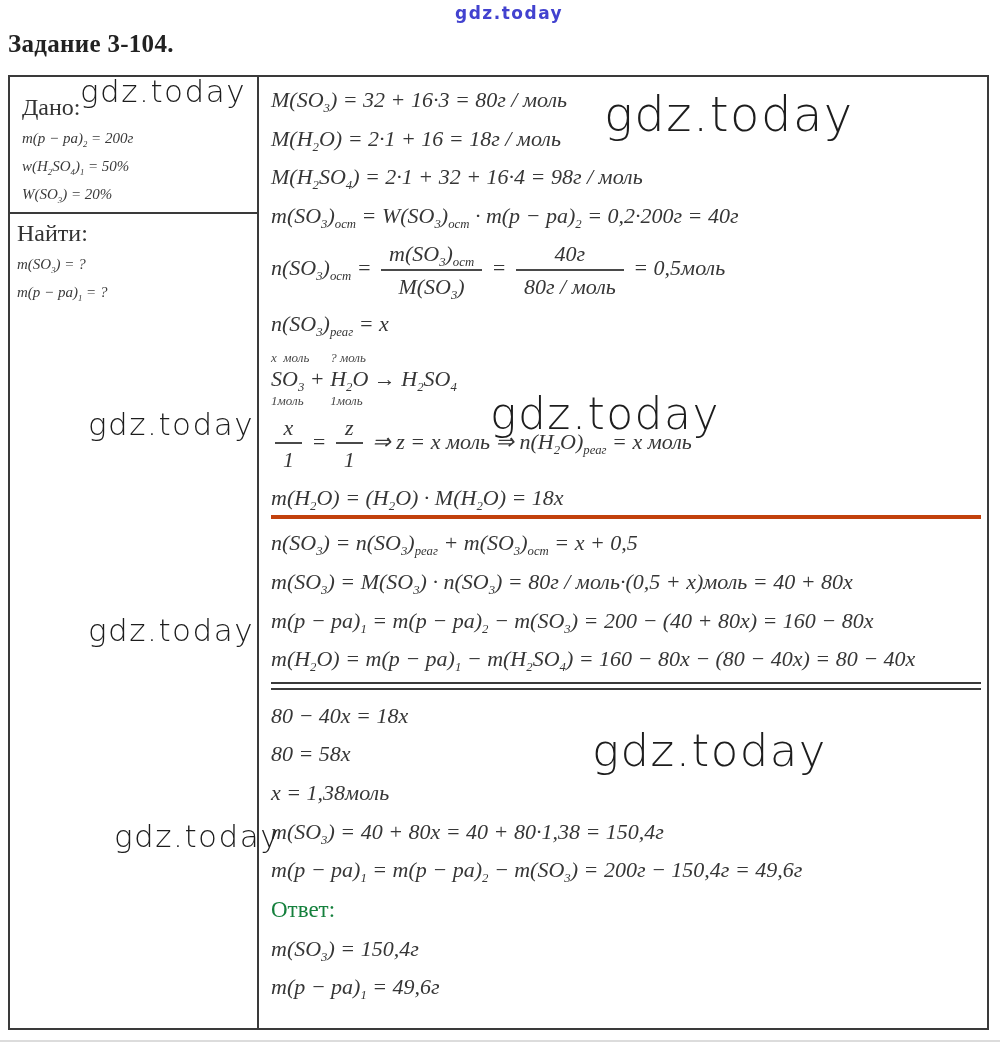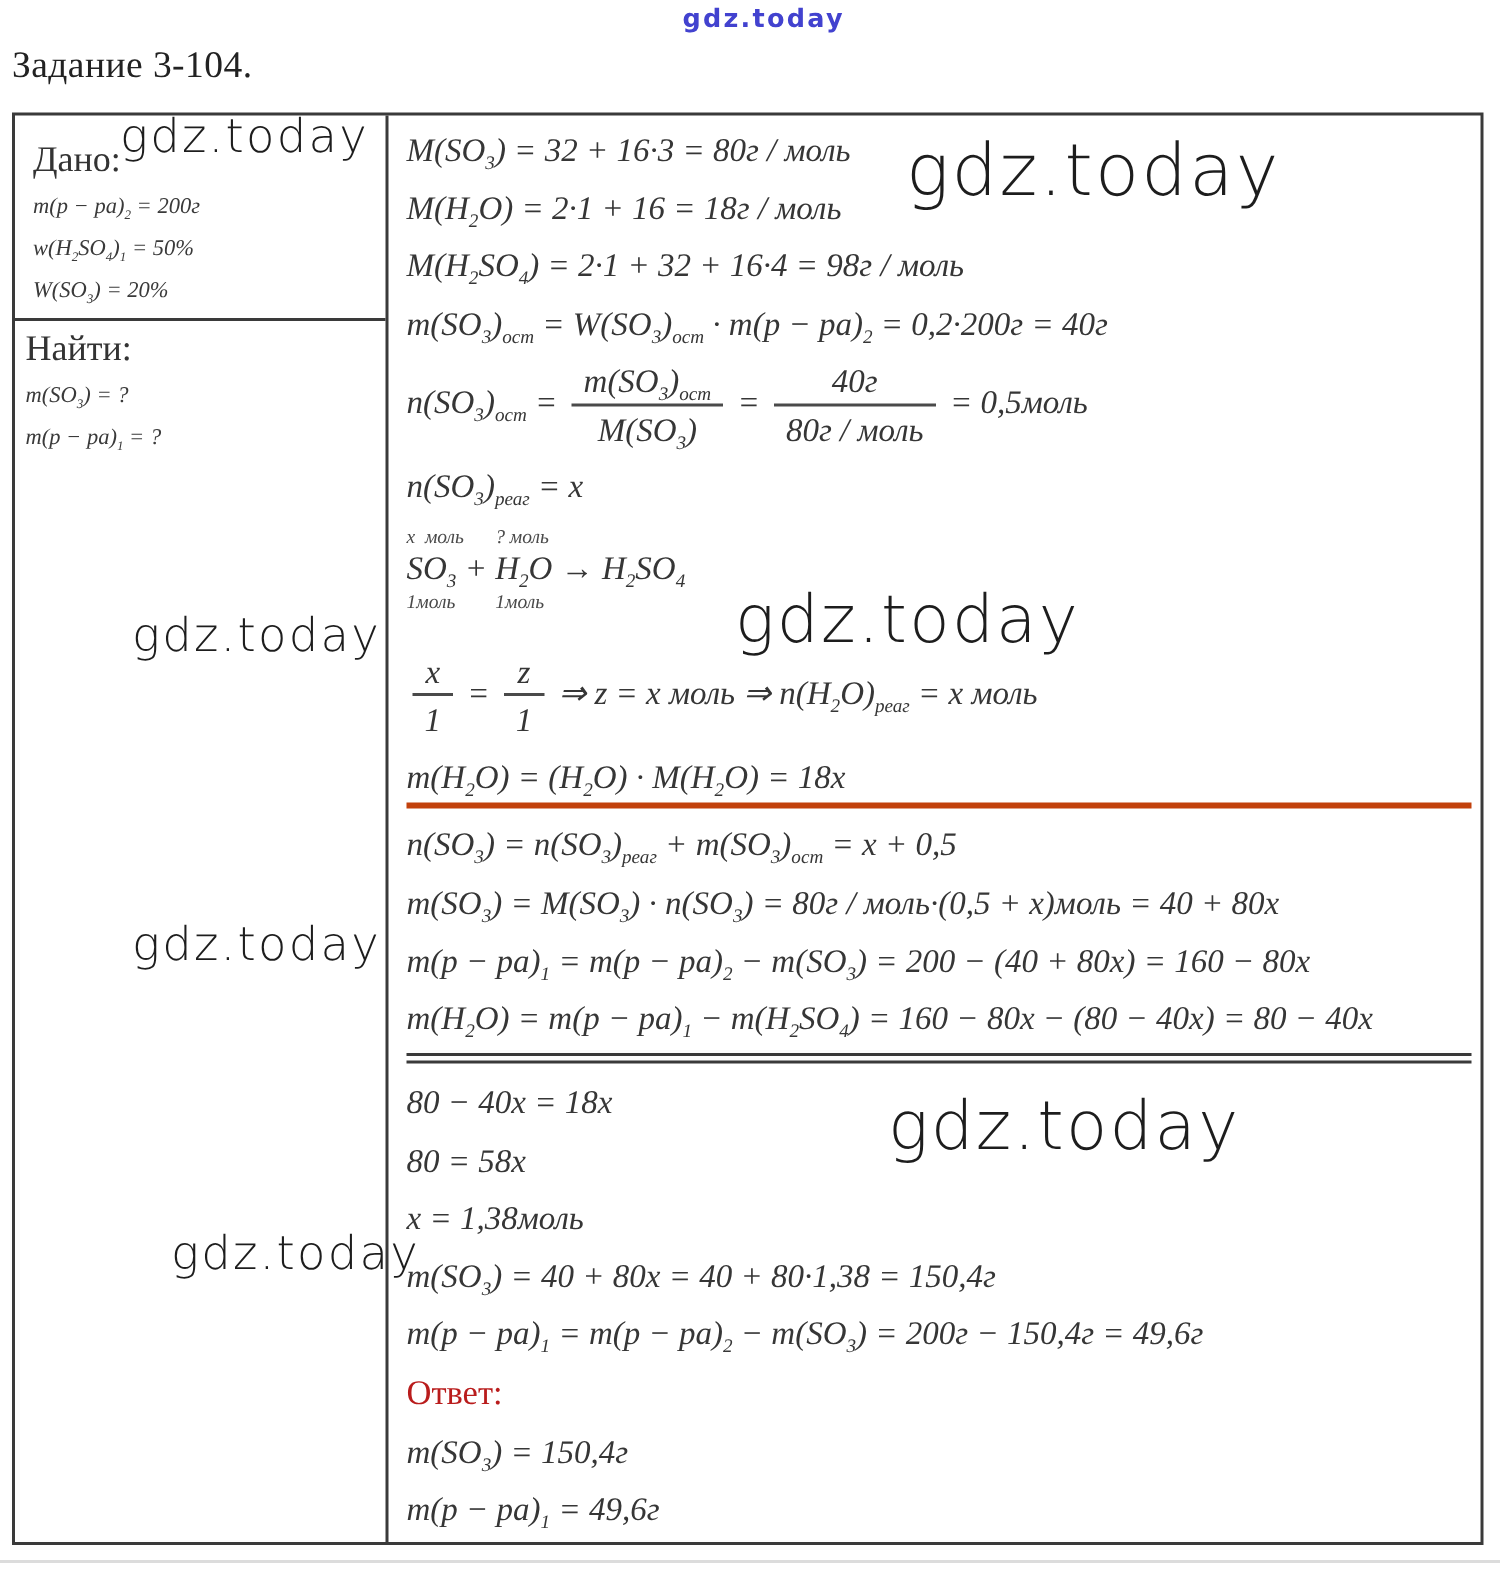--- a/index.html
+++ b/index.html
@@ -5,21 +5,21 @@
   html,body{margin:0;padding:0;background:#ffffff;}
   body{
     width:1000px;height:1046px;position:relative;overflow:hidden;
     font-family:"Liberation Serif", serif;color:#2b2b2b;
   }
   .page{position:relative;width:1000px;height:1046px;background:#fff;}
 
   
   .title{
     position:absolute;left:8px;top:30px;margin:0;
-    font-size:25px;font-weight:normal;color:#222;letter-spacing:.3px;
+    font-size:25px;font-weight:bold;color:#222;letter-spacing:.3px;
     font-family:"Liberation Serif", serif;
   }
 
   
   .worktable{
     position:absolute;left:8px;top:75px;width:981px;height:955px;
     border:2px solid #3a3a3a;display:flex;box-sizing:border-box;background:transparent;
   }
   .left-col{width:249px;min-width:249px;border-right:2px solid #3a3a3a;display:flex;flex-direction:column;box-sizing:border-box;}
   .given{height:137px;box-sizing:border-box;border-bottom:2px solid #3a3a3a;padding:17px 10px 0 12px;}
@@ -28,31 +28,31 @@
   .math-lines{display:flex;flex-direction:column;}
   .math-lines .line{margin:9px 0 0 0;font-style:italic;font-size:15px;color:#3a3a3a;line-height:1.25;}
 
   
   .right-col{
     flex:1;padding:4px 6px 2px 12px;overflow:hidden;
     display:flex;flex-direction:column;
     font-style:italic;font-size:22px;color:#363636;
   }
   .right-col .line{margin:5px 0;line-height:1.3;white-space:nowrap;}
-  .right-col .line.label{font-style:normal;font-size:23px;color:#b91c1c;}
+  .right-col .line.label{font-style:normal;font-size:23px;color:#15803d;}
   .right-col .line.underline{display:table;border-bottom:4px solid #c2410c;padding-bottom:3px;}
   sub{font-size:58%;line-height:0;}
 
   
   .frac{display:inline-flex;flex-direction:column;text-align:center;vertical-align:middle;margin:0 4px;}
   .frac .num{border-bottom:2px solid #4a4a4a;padding:0 8px 1px 8px;line-height:1.25;}
   .frac .den{padding:2px 8px 0 8px;line-height:1.25;}
 
   
-  .reaction{margin:6px 0 20px 0;display:flex;align-items:center;}
+  .reaction{margin:6px 0 0 0;display:flex;align-items:center;}
   .rterm{display:inline-flex;flex-direction:column;align-items:flex-start;}
   .rlab{font-size:13px;line-height:1.25;white-space:pre;min-height:16px;color:#4a4a4a;}
   .rmain{font-size:22px;line-height:1.2;white-space:pre;}
 
   
   .hr-double{height:4px;border-top:2px solid #3a3a3a;border-bottom:2px solid #3a3a3a;margin:3px 0 7px 0;width:100%;}
 
   
   .wm-layer{position:absolute;left:0;top:0;width:100%;height:100%;z-index:5;pointer-events:none;}
   .wm{

